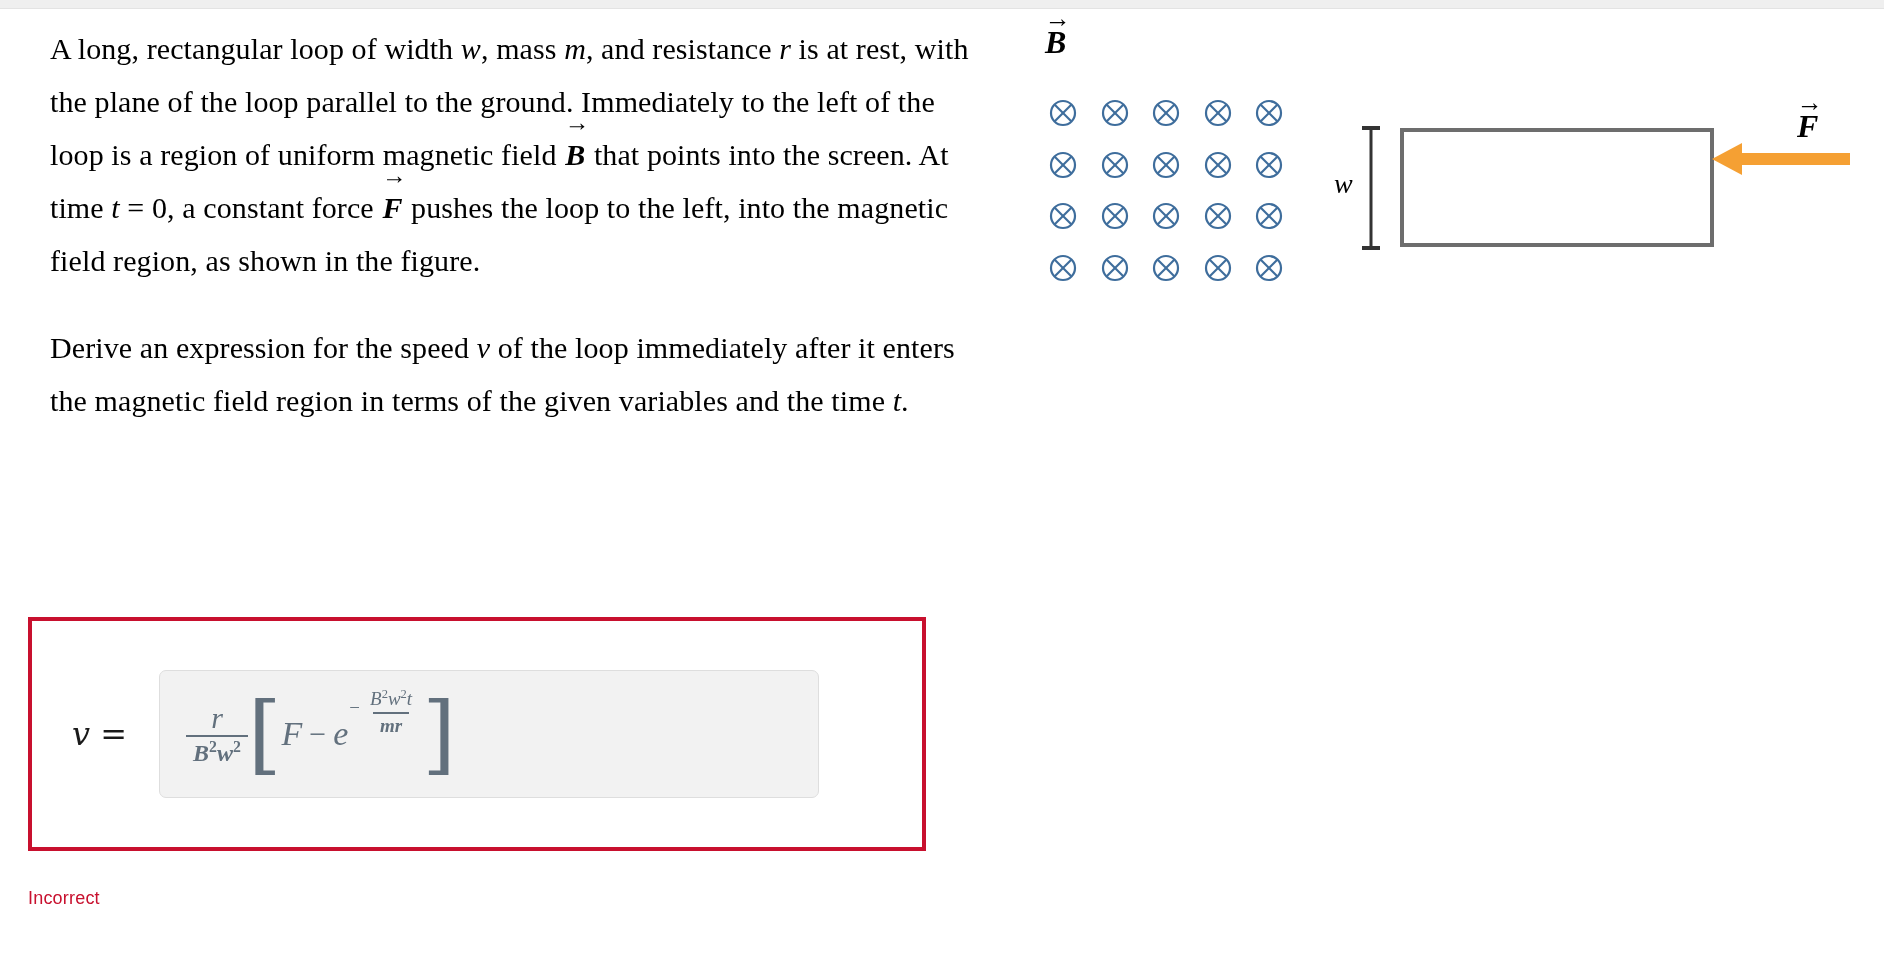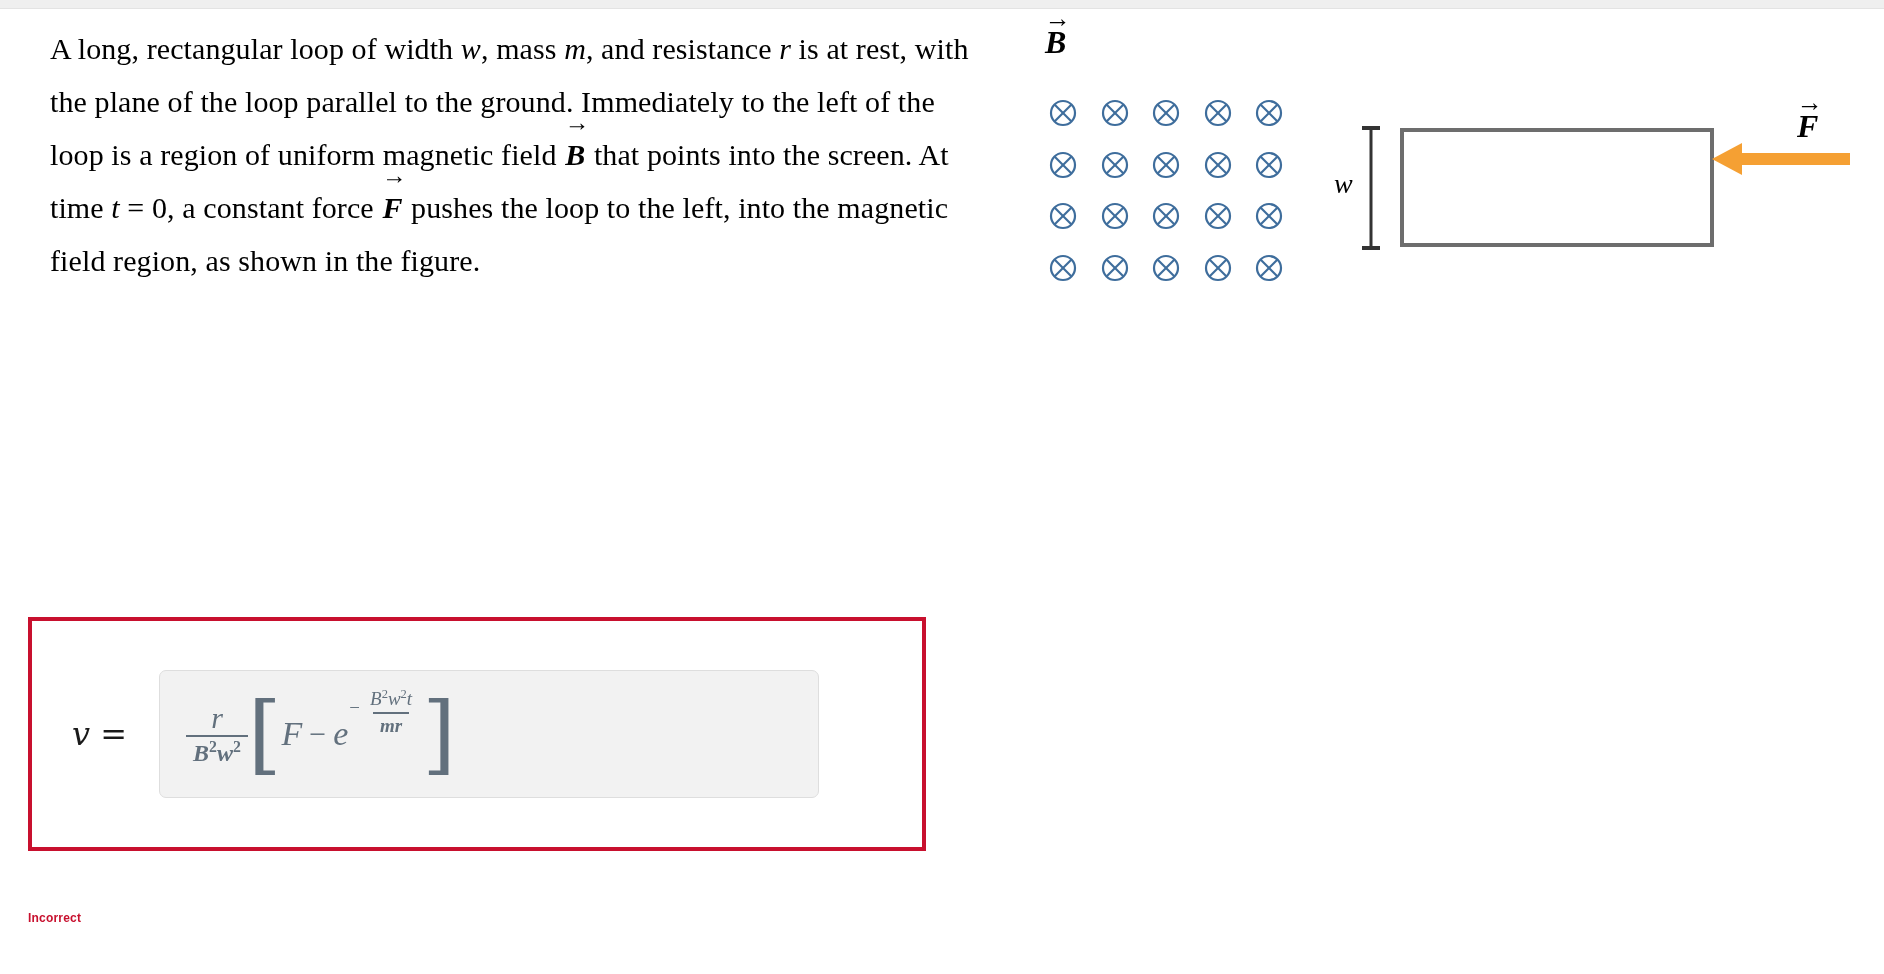--- a/index.html
+++ b/index.html
@@ -187,37 +187,38 @@
     align-items: flex-start;
     font-size: 19px;
     position: relative;
     top: -22px;
     left: 1px;
   }
 
   #incorrect-label {
     position: absolute;
     left: 28px;
-    top: 911px;
+    top: 888px;
     font-family: "Liberation Sans", sans-serif;
-    font-size: 12px;
-    font-weight: bold;
+    font-size: 18px;
+    font-weight: normal;
     color: #c8102e;
     letter-spacing: 0.2px;
   }
 </style>
 </head>
 <body>
 
 <div id="top-strip"></div>
 
 <div id="problem-text">
 
   <p class="para"><span>A long, rectangular loop of width </span><span class="it">w</span><span>, mass </span><span class="it">m</span><span>, and resistance </span><span class="it">r</span><span> is at rest, with the plane of the loop parallel to the ground. Immediately to the left of the loop is a region of uniform magnetic field </span><span class="vec"><span class="arr">→</span><span>B</span></span><span> that points into the screen. At time </span><span class="it">t</span><span> = 0, a constant force </span><span class="vec"><span class="arr">→</span><span>F</span></span><span> pushes the loop to the left, into the magnetic field region, as shown in the figure.</span></p>
 
+  <p class="para"><span>Derive an expression for the speed </span><span class="it">v</span><span> of the loop immediately after it enters the magnetic field region in terms of the given variables and the time </span><span class="it">t</span><span>.</span></p>
 
 </div>
 
 <div id="figure"></div>
 
 <div id="b-label">
   <span class="vec"><span class="arr">→</span><span>B</span></span>
 </div>
 
 <div id="cross-grid">

